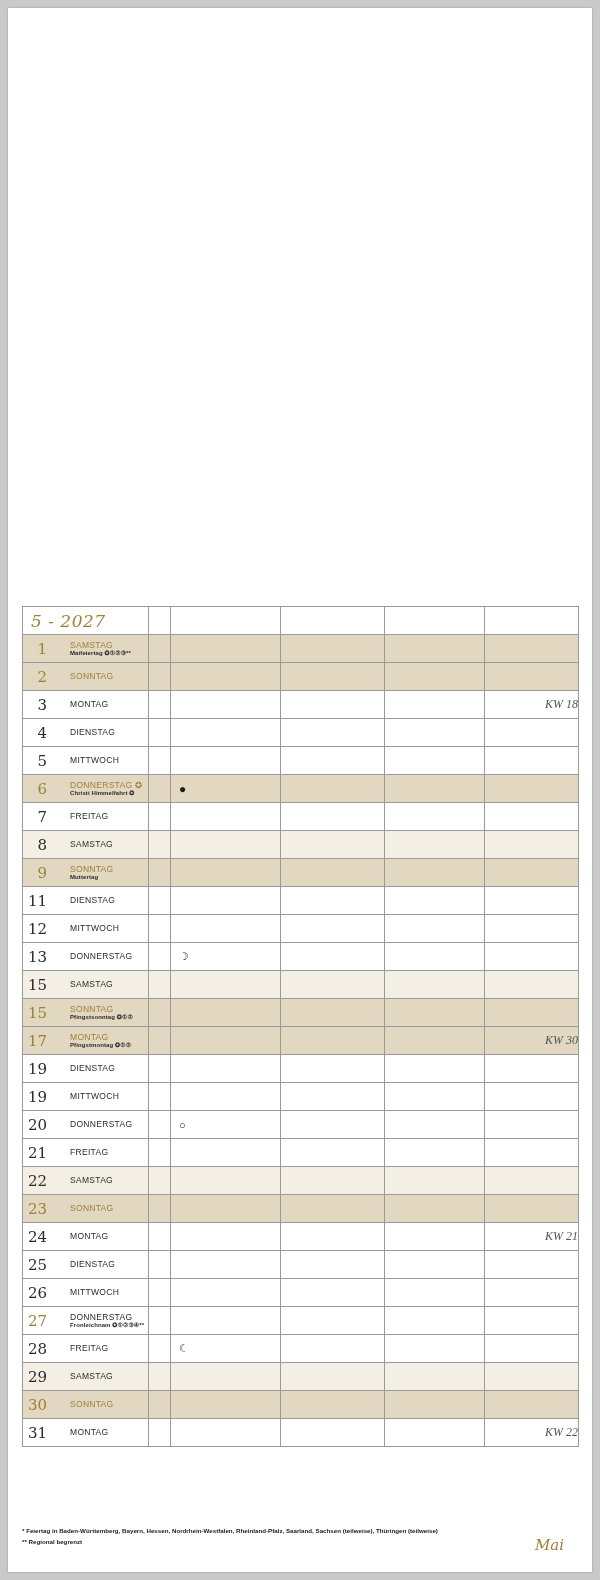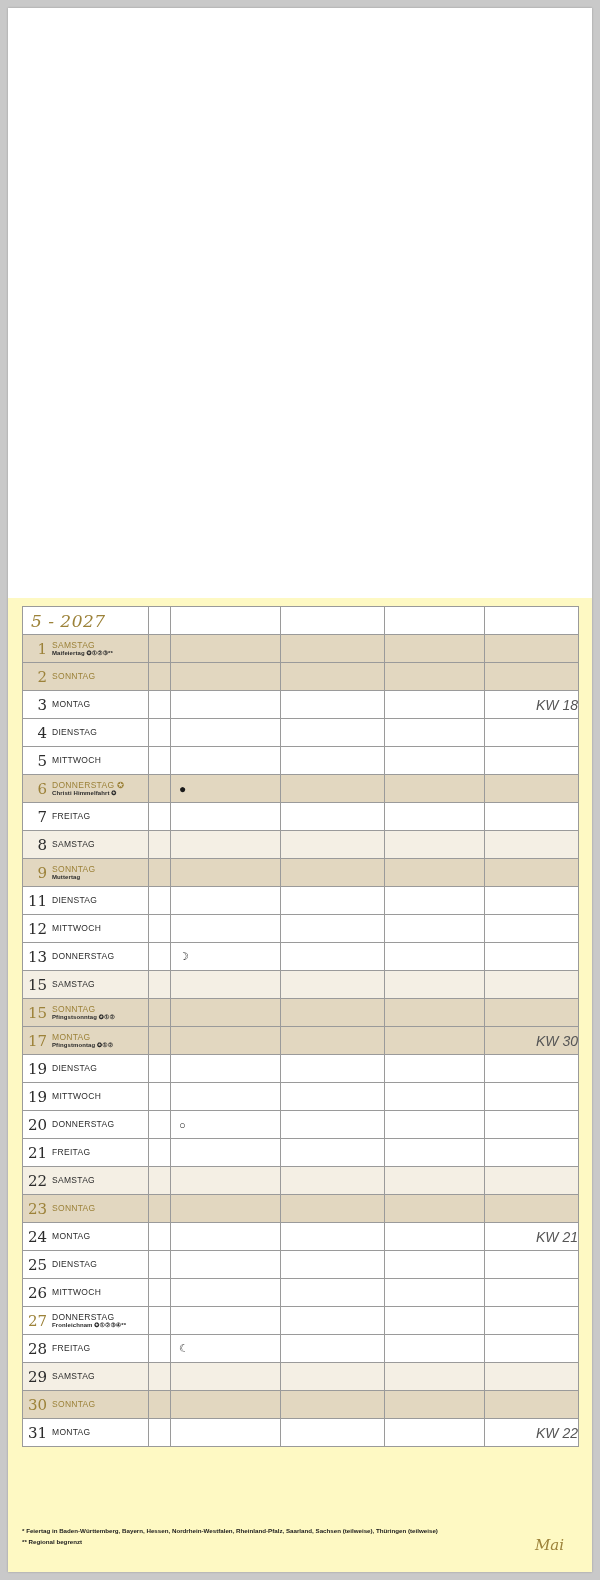--- a/index.html
+++ b/index.html
@@ -12,21 +12,21 @@
     height: 1580px;
     font-family: "Liberation Sans", sans-serif;
     overflow: hidden;
   }
   .page {
     position: absolute;
     left: 8px;
     top: 8px;
     width: 584px;
     height: 1564px;
-    background: #fef9c3;
+    background: #ffffff;
     box-shadow: 0 0 2px rgba(0,0,0,0.25);
     box-sizing: border-box;
   }
   .calendar-wrap {
     position: absolute;
     left: 14px;
     top: 598px;
     width: 556px;
   }
   table.cal {
@@ -74,21 +74,21 @@
     font-size: 15px;
     color: #2b2b2b;
     display: inline-block;
     width: 24px;
     text-align: right;
     vertical-align: middle;
   }
   .dtxt {
     display: inline-block;
     vertical-align: middle;
-    margin-left: 5px;
+    margin-left: 23px;
     line-height: 1.02;
   }
   .dname {
     font-size: 8.5px;
     letter-spacing: 0.3px;
     color: #2b2b2b;
     display: block;
   }
   .dnote {
     font-size: 6px;
@@ -99,23 +99,23 @@
   }
 
   
   tr.sat td { background: #f4efe4; }
   tr.sun td { background: #e2d7c0; }
   tr.hol td { background: #e2d7c0; }
   tr.sun .dnum, tr.hol .dnum { color: #9c8239; }
   tr.sun .dname, tr.hol .dname { color: #9c8239; }
 
   .kw {
-    font-family: Liberation Sans, sans-serif;
+    font-family: Liberation Serif, serif;
     font-style: italic;
-    font-size: 14px;
+    font-size: 12px;
     color: #555;
     text-align: right;
     padding-right: 6px;
   }
   .moon {
     font-size: 11px;
     color: #1a1a1a;
     padding-left: 8px;
   }
   .moon.new { font-size: 12px; }

